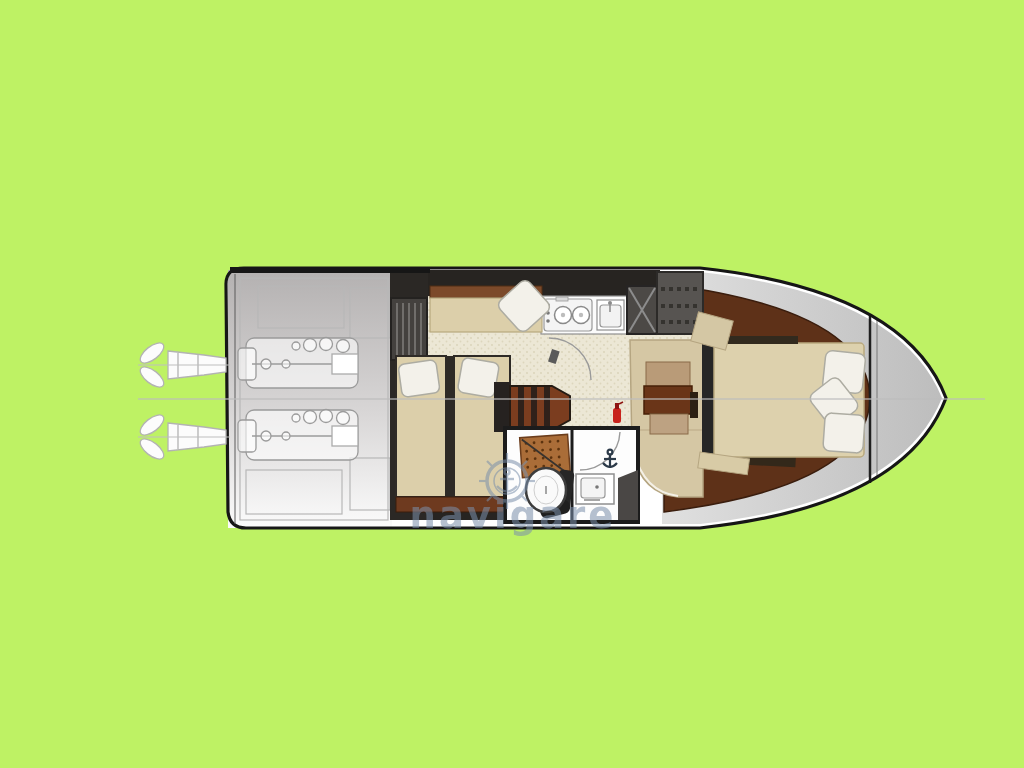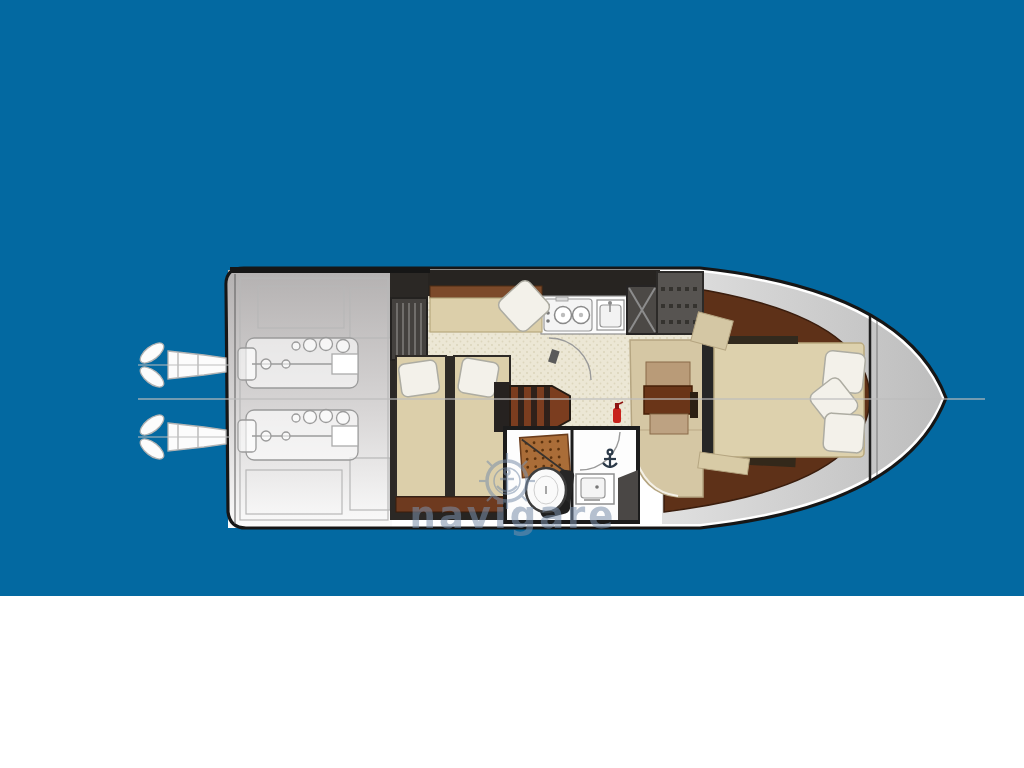--- a/index.html
+++ b/index.html
@@ -1,16 +1,16 @@
 <!DOCTYPE html>
 <html><head>
 <meta charset="utf-8">
 <style>
   html,body{margin:0;padding:0;background:#ffffff;}
-  .page{position:relative;width:1024px;height:596px;background:#0369a1;overflow:hidden;
+  .page{position:relative;width:1024px;height:768px;background:#bef264;overflow:hidden;
         font-family:"DejaVu Sans","Liberation Sans",sans-serif;}
   svg{position:absolute;left:0;top:0;}
   .wm-text{font-family:"DejaVu Sans","Liberation Sans",sans-serif;font-weight:bold;
            font-size:37px;letter-spacing:3px;}
 </style>
 </head>
 <body>
 
 <div class="page">
 <svg width="1024" height="768" viewBox="0 0 1024 768">

